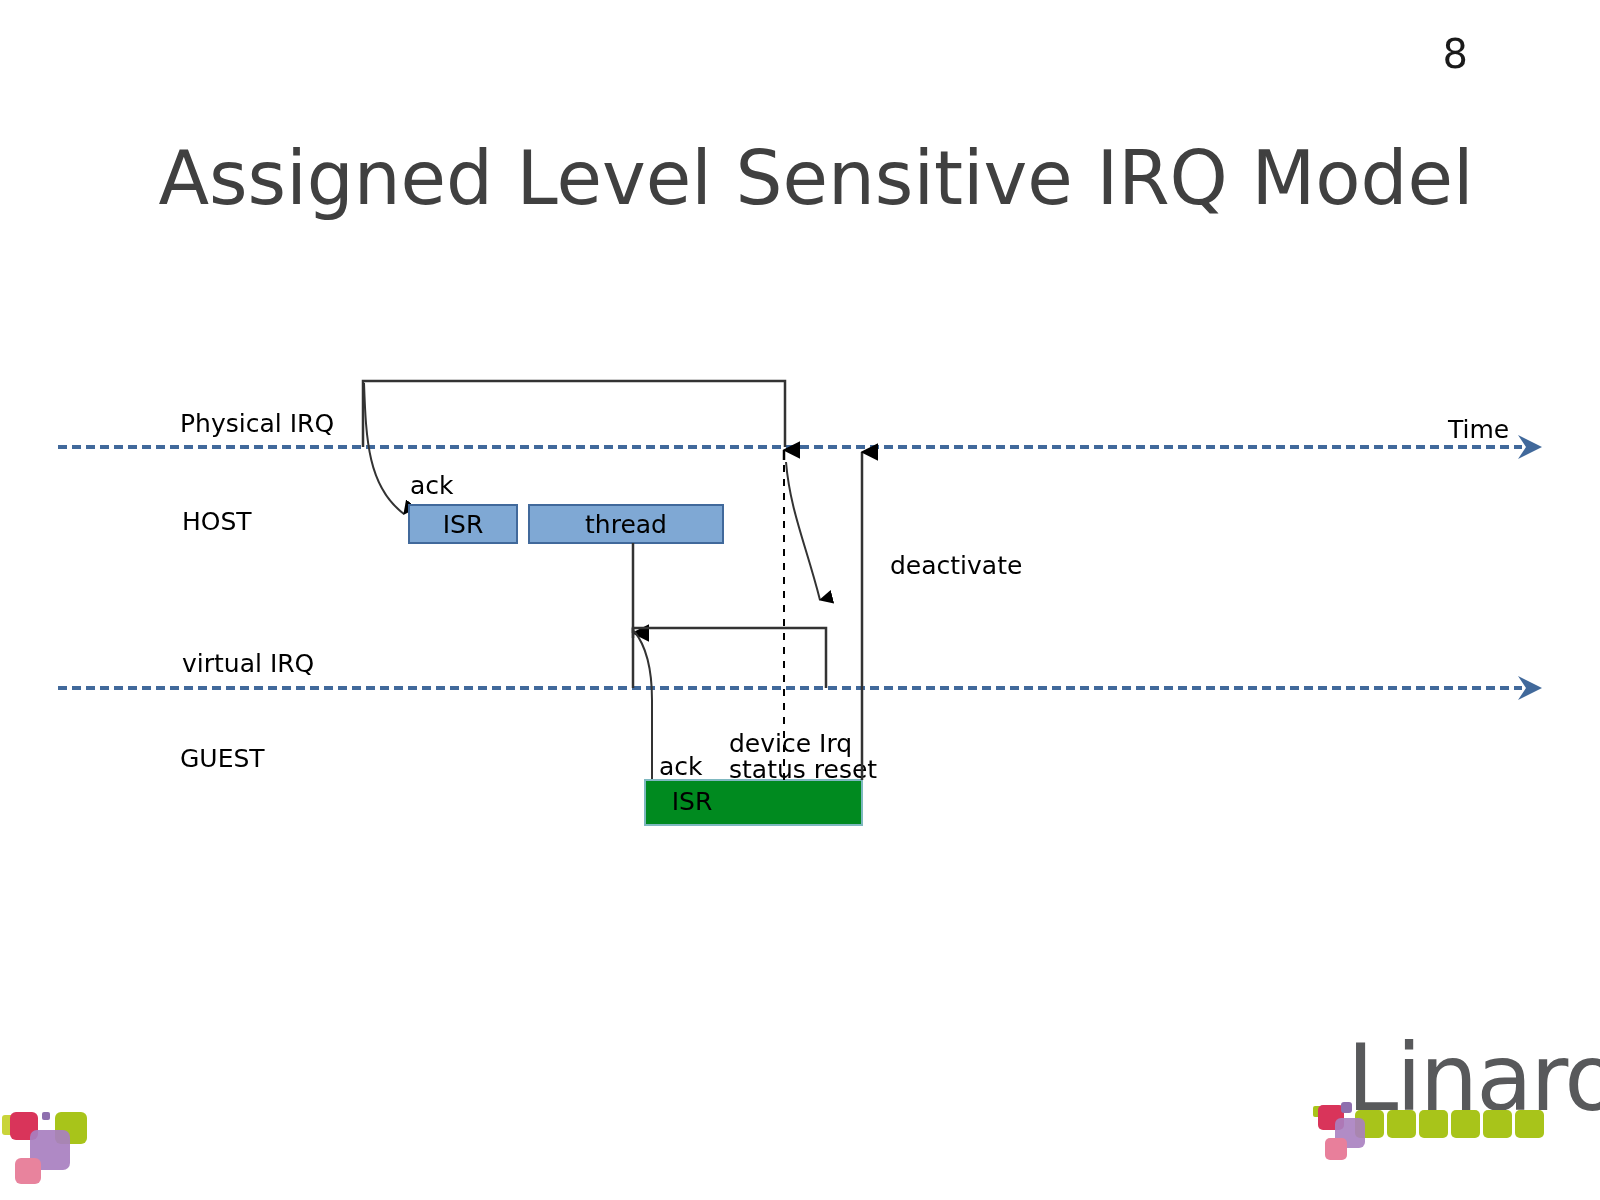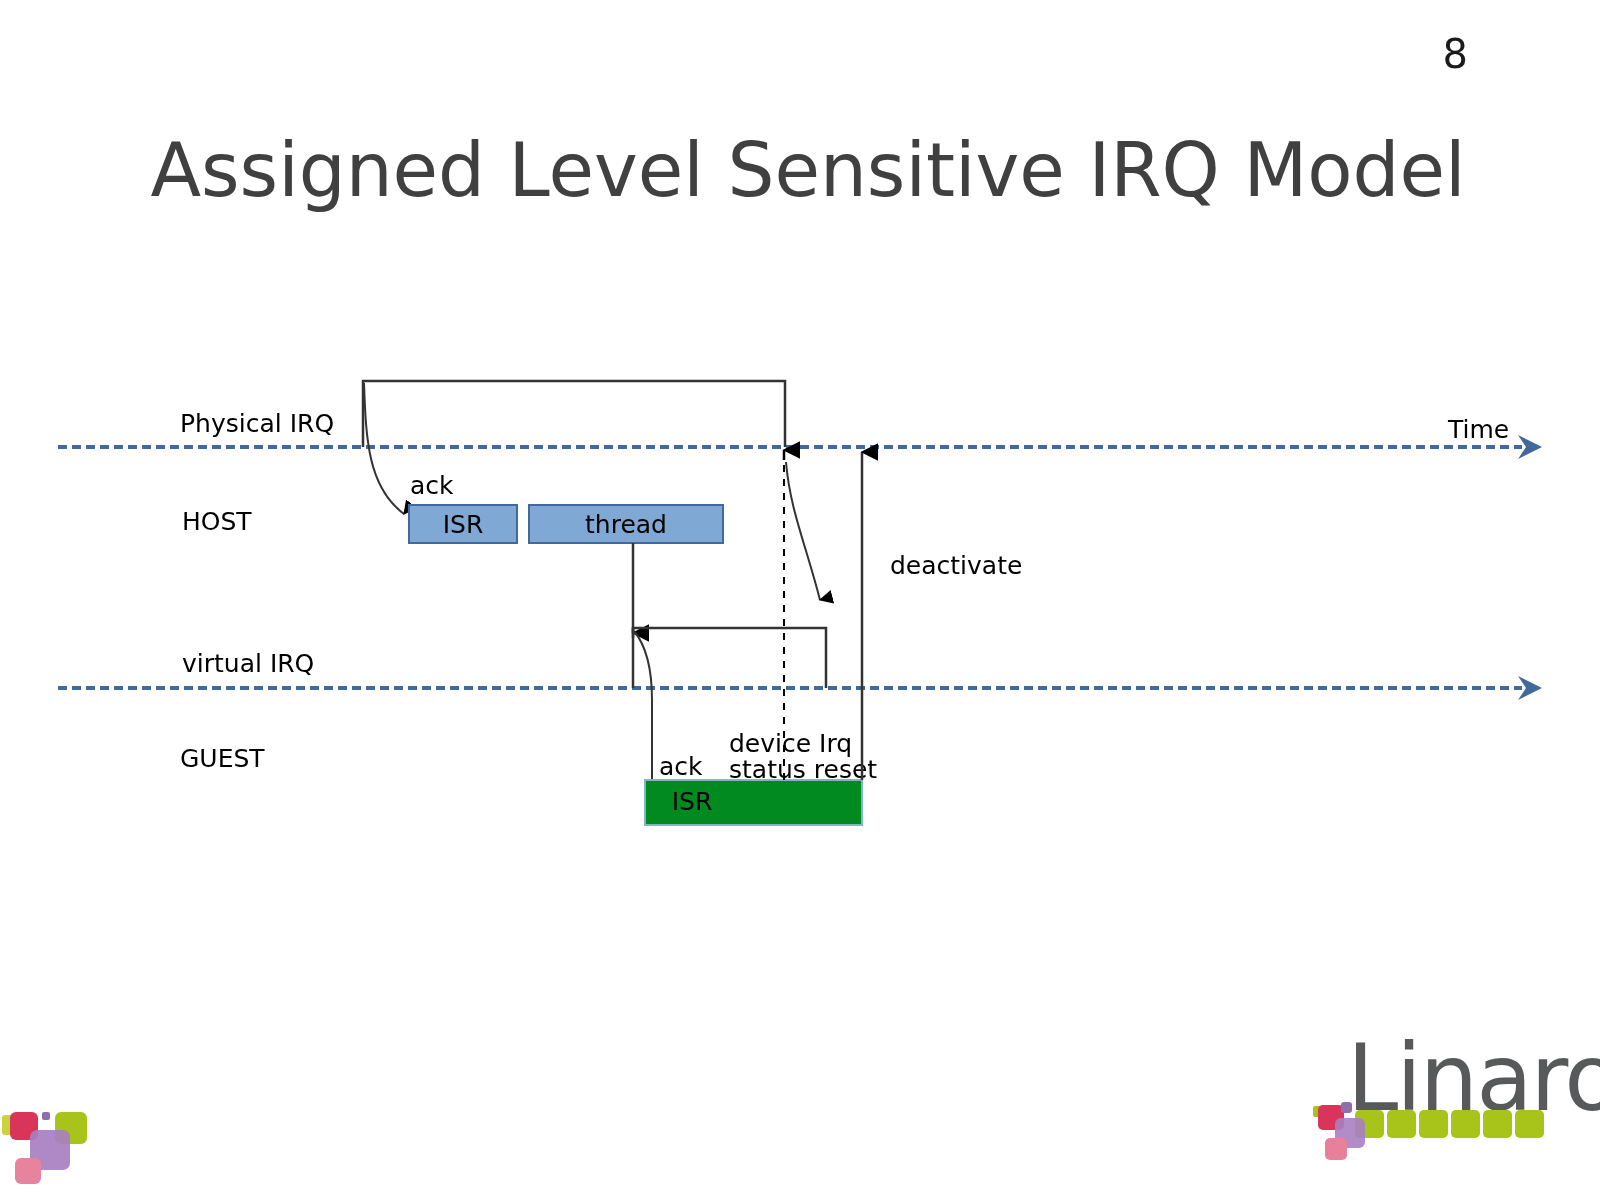--- a/index.html
+++ b/index.html
@@ -33,21 +33,21 @@
     left: 88px;
     top: 122px;
     width: 1424px;
     text-align: center;
     font-size: 74px;
     color: #404040;
     font-family: "DejaVu Sans", "Liberation Sans", sans-serif;
     font-weight: normal;
     letter-spacing: 0px;
     line-height: 1.1;
-    margin: 8px;
+    margin: 16px;
     white-space: nowrap;
   }
   #diagram {
     position: absolute;
     left: 0;
     top: 0;
     width: 1600px;
     height: 1200px;
   }
   .svgtext {

